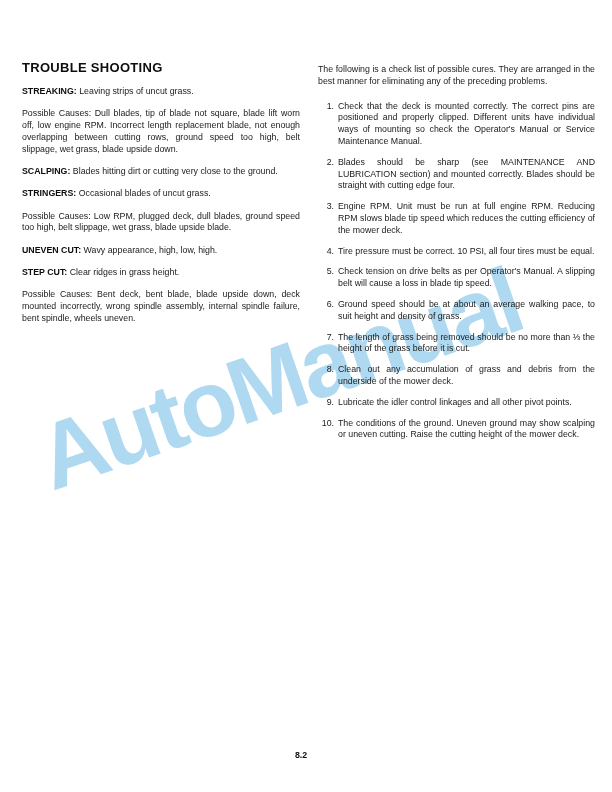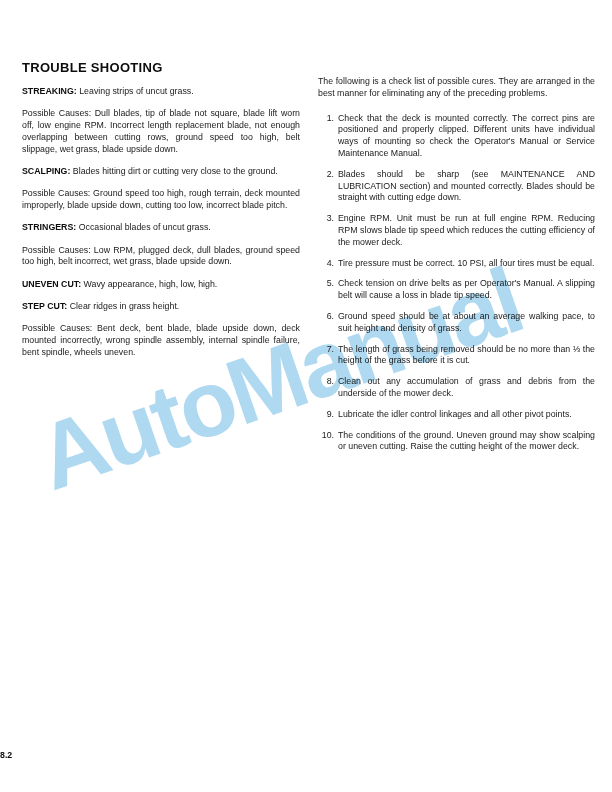--- a/index.html
+++ b/index.html
@@ -53,21 +53,21 @@
     text-align: justify;
     color: #1a1a1a;
   }
   .col-left {
     left: 22px;
     top: 86px;
     width: 278px;
   }
   .col-right {
     left: 318px;
-    top: 76px;
+    top: 64px;
     width: 277px;
   }
   .para { margin: 0 0 10.5px 0; }
   .sec-label { font-weight: bold; color: #0d0d0d; }
   .cures-intro { margin: 0 0 13px 0; }
   .cure-item {
     display: flex;
     margin: 0 0 9px 0;
   }
   .cure-num {
@@ -78,21 +78,21 @@
   }
   .cure-text {
     flex: 1;
     text-align: justify;
   }
   .page-number {
     position: absolute;
     left: 0;
     right: 10px;
     top: 750px;
-    text-align: left;
+    text-align: center;
     font-size: 8.8px;
     font-weight: bold;
     color: #0d0d0d;
     z-index: 2;
   }
 </style>
 </head>
 <body>
 
 <div class="page">
@@ -102,43 +102,42 @@
   <div class="content">
 
     <div class="page-title">TROUBLE SHOOTING</div>
 
     <div class="col col-left">
 
       <p class="para"><span class="sec-label">STREAKING:</span> <span>Leaving strips of uncut grass.</span></p>
       <p class="para">Possible Causes:  Dull blades, tip of blade not square, blade lift worn off, low engine RPM. Incorrect length replacement blade, not enough overlapping between cutting rows, ground speed too high, belt slippage, wet grass, blade upside down.</p>
 
       <p class="para"><span class="sec-label">SCALPING:</span> <span>Blades hitting dirt or cutting very close to the ground.</span></p>
-      <p class="para">Possible Causes:  Ground speed too high, rough terrain, deck mounted improperly, blade upside down, cutting too low, incorrect blade pitch.</p>
 
       <p class="para"><span class="sec-label">STRINGERS:</span> <span>Occasional blades of uncut grass.</span></p>
-      <p class="para">Possible Causes:  Low RPM, plugged deck, dull blades, ground speed too high, belt incorrect, wet grass, blade upside down.</p>
+      <p class="para">Possible Causes:  Low RPM, plugged deck, dull blades, ground speed too high, belt slippage, wet grass, blade upside blade.</p>
 
       <p class="para"><span class="sec-label">UNEVEN CUT:</span> <span>Wavy appearance, high, low, high.</span></p>
 
       <p class="para"><span class="sec-label">STEP CUT:</span> <span>Clear ridges in grass height.</span></p>
       <p class="para">Possible Causes:  Bent deck, bent blade, blade upside down, deck mounted incorrectly, wrong spindle assembly, internal spindle failure, bent spindle, wheels uneven.</p>
 
     </div>
 
     <div class="col col-right">
 
       <p class="cures-intro">The following is a check list of possible cures. They are arranged in the best manner for eliminating any of the preceding problems.</p>
 
       <div class="cure-item">
           <span class="cure-num">1.</span>
           <span class="cure-text">Check that the deck is mounted correctly. The correct pins are positioned and properly clipped. Different units have individual ways of mounting so check the Operator's Manual or Service Maintenance Manual.</span>
         </div>
       <div class="cure-item">
           <span class="cure-num">2.</span>
-          <span class="cure-text">Blades should be sharp (see MAINTENANCE AND LUBRICATION section) and mounted correctly. Blades should be straight with cutting edge down.</span>
+          <span class="cure-text">Blades should be sharp (see MAINTENANCE AND LUBRICATION section) and mounted correctly. Blades should be straight with cutting edge four.</span>
         </div>
       <div class="cure-item">
           <span class="cure-num">3.</span>
           <span class="cure-text">Engine RPM. Unit must be run at full engine RPM. Reducing RPM slows blade tip speed which reduces the cutting efficiency of the mower deck.</span>
         </div>
       <div class="cure-item">
           <span class="cure-num">4.</span>
           <span class="cure-text">Tire pressure must be correct. 10 PSI, all four tires must be equal.</span>
         </div>
       <div class="cure-item">

